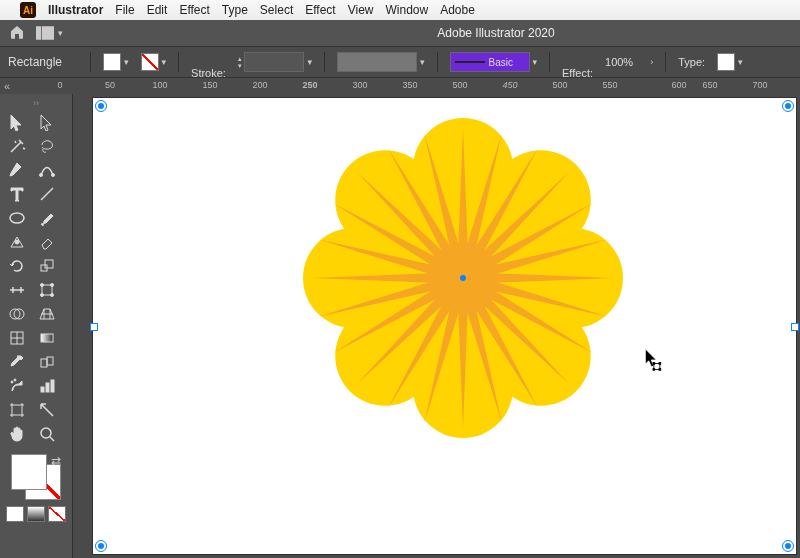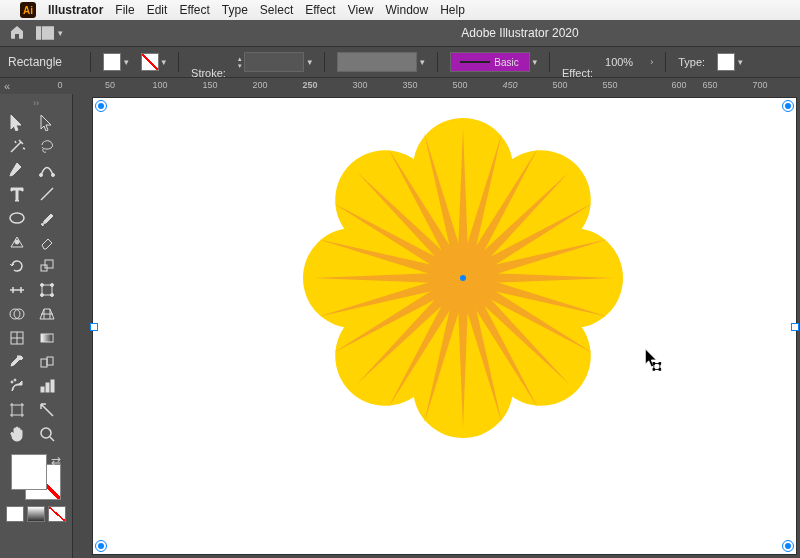--- a/index.html
+++ b/index.html
@@ -1,35 +1,35 @@
 <!DOCTYPE html>
 <html><head>
 <meta charset="utf-8">
 <style>
   html,body{margin:0;padding:0;width:800px;height:558px;background:#4a4a4a;font-family:"Helvetica Neue",Arial,sans-serif;font-size:11px;color:#ddd;overflow:hidden;}
   .mac-menubar{height:20px;background:linear-gradient(#f8f8f8,#ececec);display:flex;align-items:center;padding:0 8px;color:#222;font-size:12px;gap:12px;}
   .mac-menubar span{cursor:default;}
   .apple{font-size:14px;}
   .ai-badge{display:inline-flex;align-items:center;justify-content:center;width:16px;height:16px;background:#2b1200;color:#ff9a00;border-radius:3px;font-weight:700;font-size:10px;}
   .app-bar{height:26px;background:#535353;display:flex;align-items:center;padding:0 8px;gap:10px;position:relative;}
-  .app-title{position:absolute;left:50%;transform:translateX(-50%);margin-left:120px;font-size:12px;color:#eee;}
+  .app-title{position:absolute;left:50%;transform:translateX(-50%);margin-left:96px;font-size:12px;color:#eee;}
   .home-icon{width:18px;height:16px;fill:#ccc;}
   .layout-icon{display:inline-flex;align-items:center;gap:4px;color:#ccc;}
   .layout-icon svg{width:18px;height:14px;fill:#ccc;}
   .chev{font-size:9px;color:#ccc;}
   .control-bar{height:30px;background:#4a4a4a;display:flex;align-items:center;padding:0 8px;gap:12px;border-top:1px solid #333;border-bottom:1px solid #333;}
   .ctrl-label{color:#ddd;font-size:12px;min-width:70px;}
   .sep{width:1px;height:20px;background:#2f2f2f;}
   .swatch{width:16px;height:16px;border:1px solid #777;display:inline-block;}
   .swatch.white{background:#fff;}
   .swatch.nostroke{background:linear-gradient(to top right,#fff 0%,#fff 46%,red 46%,red 54%,#fff 54%,#fff 100%);}
   .mini-dd{display:inline-flex;align-items:center;gap:3px;}
   .dd-box{border:1px solid #666;background:#555;height:18px;min-width:50px;display:inline-flex;align-items:center;padding:0 4px;}
   .dd-box.wide{min-width:70px;}
-  .stroke-preview{width:70px;height:18px;border:1px solid #666;background:#a21caf;display:flex;align-items:center;justify-content:center;position:relative;gap:4px;padding:0 4px;}
+  .stroke-preview{width:70px;height:18px;border:1px solid #666;background:#6d28d9;display:flex;align-items:center;justify-content:flex-start;position:relative;gap:4px;padding:0 4px;}
   .stroke-preview .line{height:2px;width:30px;background:#222;}
   .stroke-preview .lbl{font-size:10px;color:#ddd;}
   .steppers{display:flex;flex-direction:column;justify-content:center;gap:1px;}
   .steppers span{font-size:7px;line-height:6px;color:#ccc;}
   .ruler-h{height:18px;background:#4a4a4a;color:#bbb;position:relative;font-size:9px;border-bottom:1px solid #333;margin-left:66px;}
   .ruler-h .tick{position:absolute;top:2px;transform:translateX(-50%);}
   .workspace{position:absolute;left:0;top:94px;right:0;bottom:0;display:flex;}
   .toolbox{width:66px;background:#535353;border-right:1px solid #2f2f2f;display:flex;flex-direction:column;padding:4px 3px;gap:2px;}
   .tool-tabber{height:10px;display:flex;justify-content:center;color:#999;font-size:9px;}
   .tool-row{display:flex;gap:2px;}
@@ -67,21 +67,21 @@
   <span class="ai-badge">Ai</span>
   <span style="font-weight:600">Illustrator</span>
   <span>File</span>
   <span>Edit</span>
   <span>Effect</span>
   <span>Type</span>
   <span>Select</span>
   <span>Effect</span>
   <span>View</span>
   <span>Window</span>
-  <span>Help</span>
+  <span>Adobe</span>
 </div>
 
 <div class="app-bar">
   <span>
     <svg class="home-icon" viewBox="0 0 24 24">
         <path d="M3 11l9-8 9 8v10a1 1 0 01-1 1h-5v-7h-6v7H4a1 1 0 01-1-1z"></path>
       </svg>
   </span>
   <span class="layout-icon">
     <svg viewBox="0 0 24 18">

